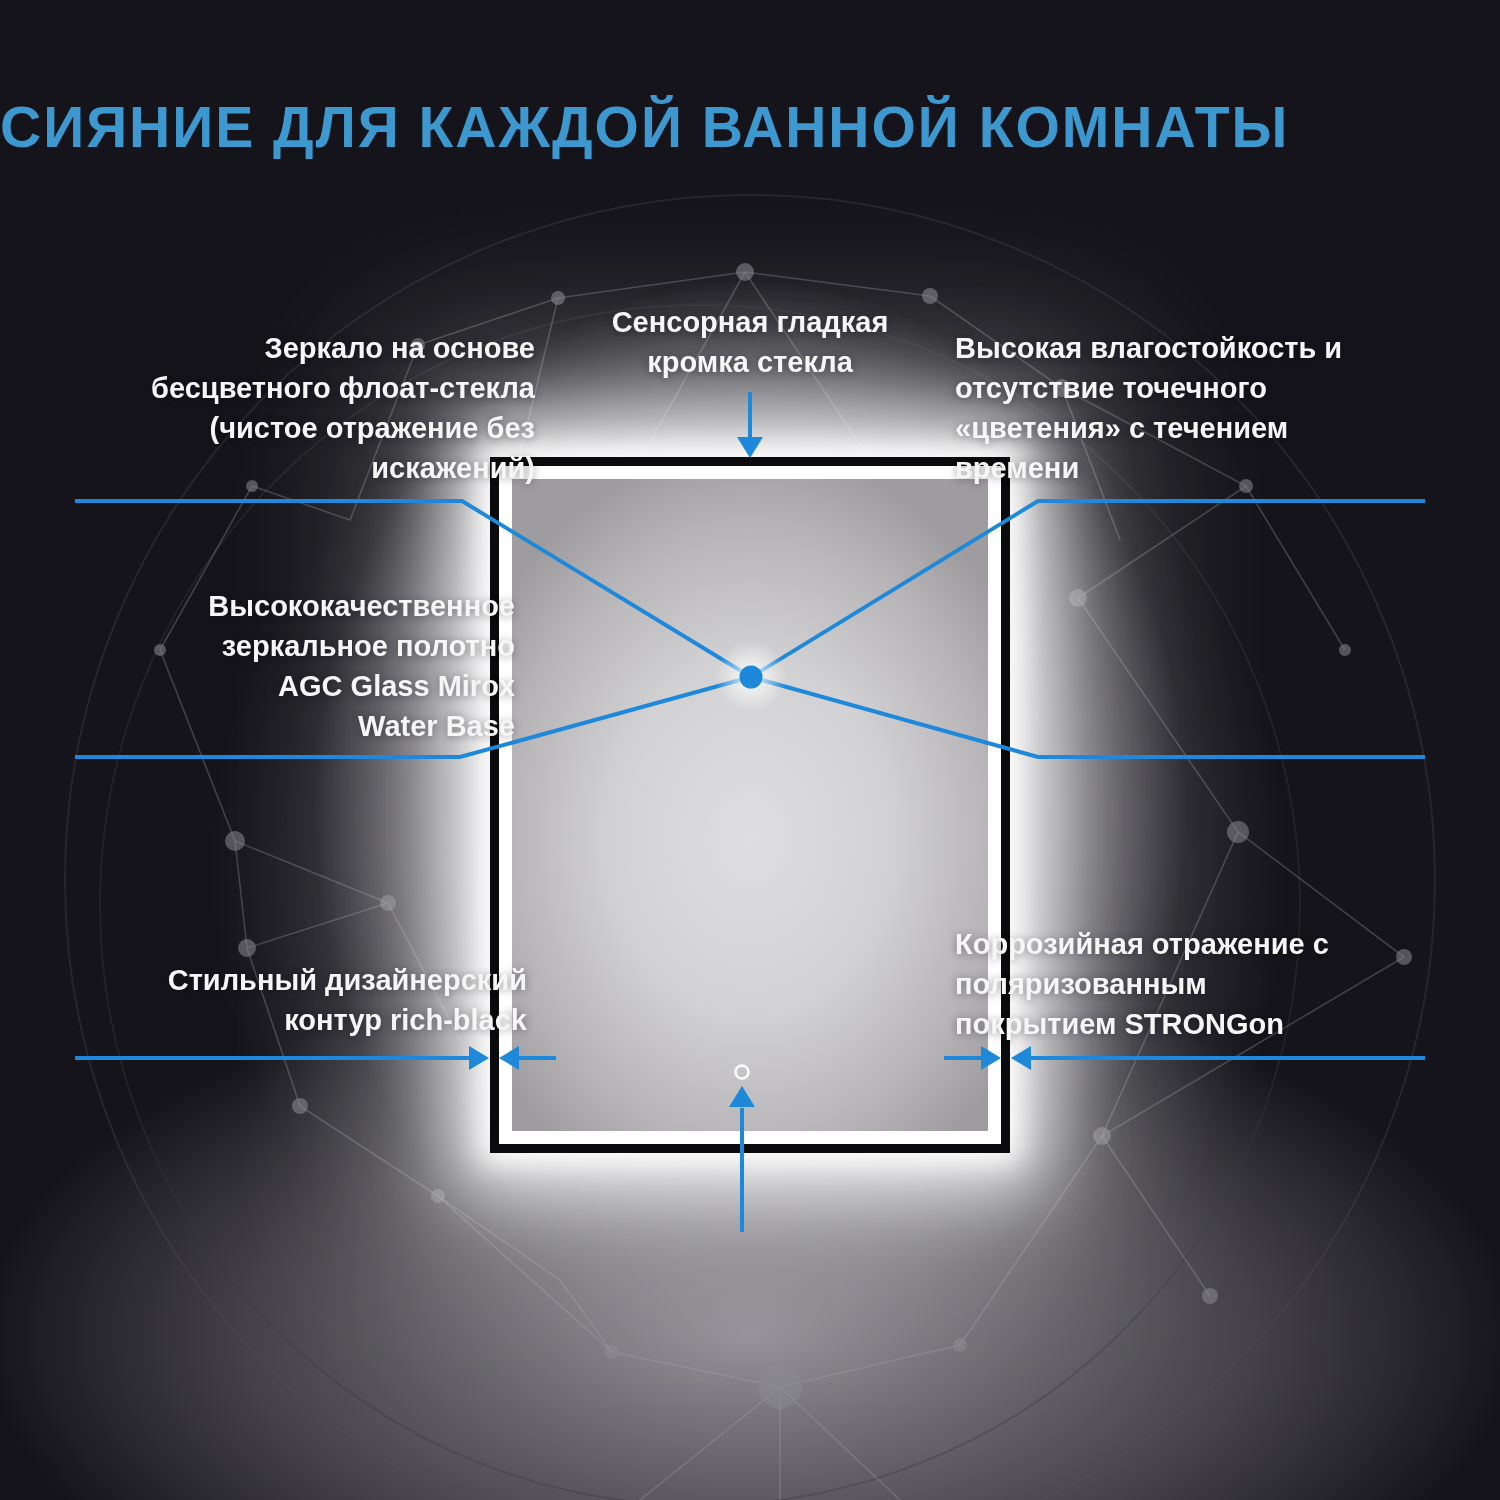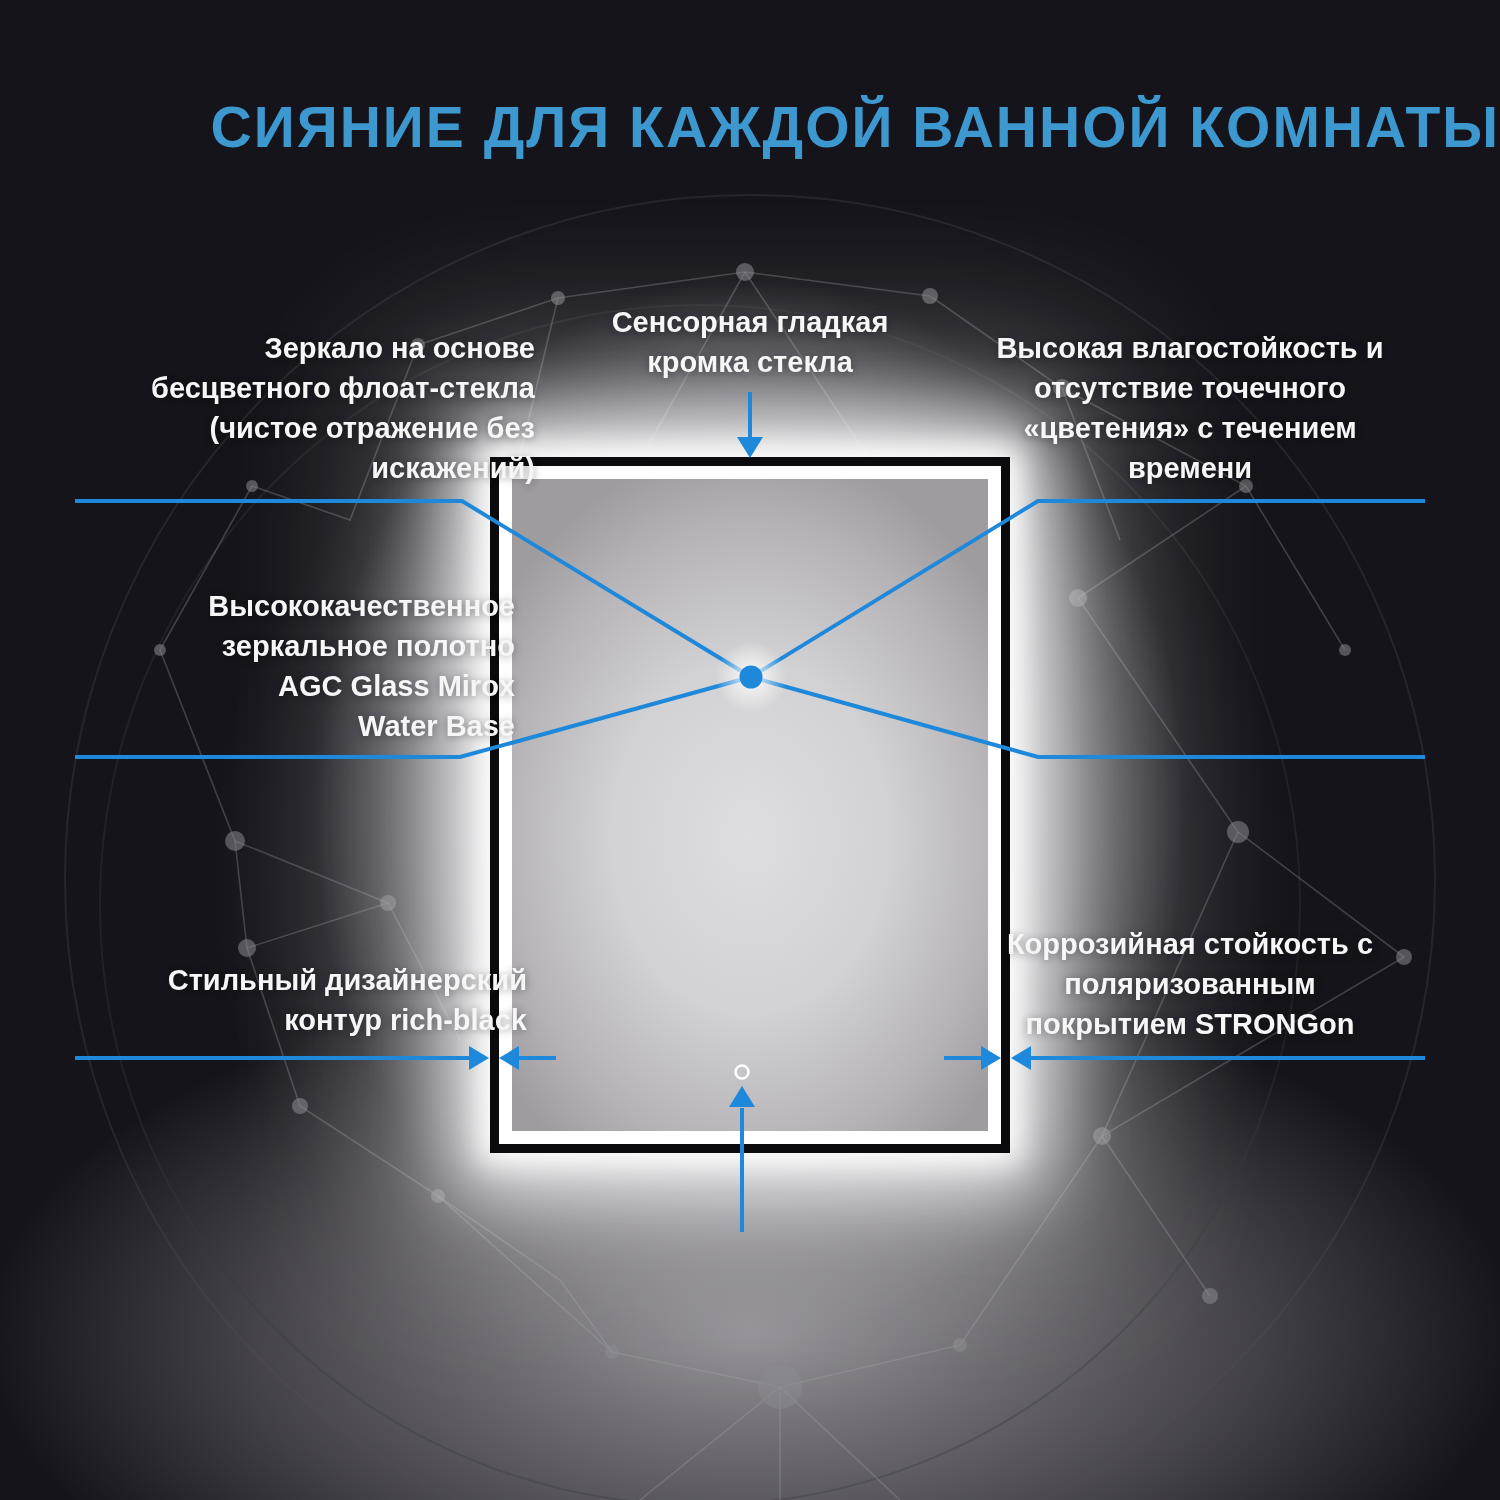--- a/index.html
+++ b/index.html
@@ -24,28 +24,28 @@
       0 0 26px 10px rgba(255,255,255,.95),
       0 0 70px 36px rgba(255,255,255,.80),
       0 0 160px 85px rgba(255,255,255,.40);
   }
   .mirror-surface{
     width:100%;height:100%;
     background:radial-gradient(ellipse 65% 60% at 50% 55%, #dedddf 0%, #d2d1d3 45%, #b5b3b6 80%, #9e9c9f 100%);
   }
   .callout-svg{position:absolute;left:0;top:0;}
   .title{
-    position:absolute;top:94px;left:0;width:1500px;text-align:right;
+    position:absolute;top:94px;left:0;width:1500px;text-align:left;
     color:#3c98cf;font-size:57px;font-weight:800;letter-spacing:2px;
   }
   .label{
     position:absolute;color:#f6f6f6;font-weight:700;font-size:29px;line-height:40px;
     white-space:pre-line;text-shadow:0 1px 8px rgba(10,10,14,.40);text-align:right;
   }
-  .label.align-right{text-align:center;}
+  .label.align-right{text-align:left;}
   .label.align-center{text-align:center;}
   .lbl-top-left   {left:75px;  top:328px; width:460px;}
   .lbl-top-center {left:540px; top:302px; width:420px;}
   .lbl-top-right  {right:75px; top:328px; width:470px;}
   .lbl-mid-left   {left:75px;  top:586px; width:440px;}
   .lbl-mid-right  {right:75px; top:586px; width:440px;}
   .lbl-bot-left   {left:67px;  top:960px; width:460px;}
   .lbl-bot-right  {right:75px; top:924px; width:470px;}
   .lbl-bot-center {left:435px; top:1240px;width:620px;}
 </style>
@@ -156,17 +156,17 @@
   <div class="label lbl-top-right align-right">Высокая влагостойкость и
 отсутствие точечного
 «цветения» с течением
 времени</div>
   <div class="label lbl-mid-left">Высококачественное
 зеркальное полотно
 AGC Glass Mirox
 Water Base</div>
   <div class="label lbl-bot-left">Стильный дизайнерский
 контур rich-black</div>
-  <div class="label lbl-bot-right align-right">Коррозийная стойкость с
+  <div class="label lbl-bot-right align-right">Коррозийная отражение с
 поляризованным
 покрытием STRONGon</div>
 
 </div>
 
 </body></html>

